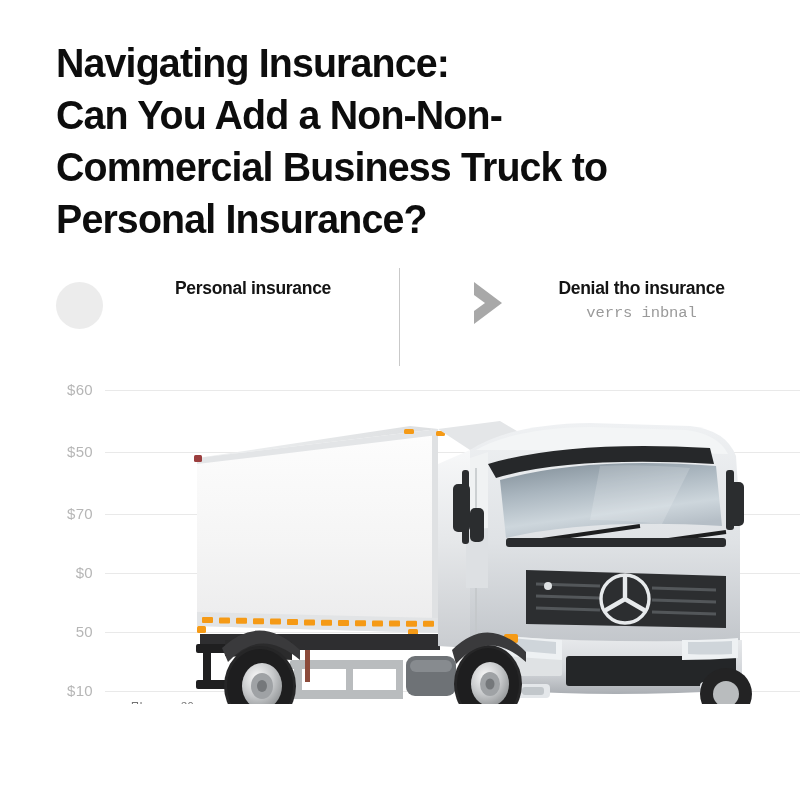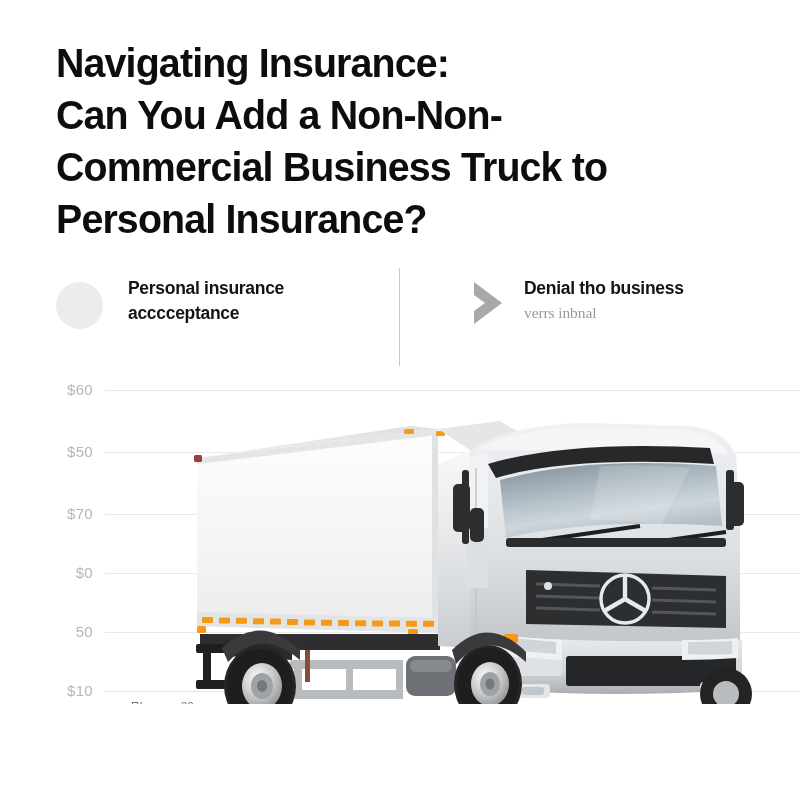--- a/index.html
+++ b/index.html
@@ -46,20 +46,21 @@
     position: absolute;
     left: 56px;
     top: 268px;
     width: 700px;
     height: 100px;
   }
   .legend-col {
     position: absolute;
     top: 0;
     height: 100px;
+    text-align: center;
   }
   #legend-left  { left: 0px;   width: 330px; }
   #legend-right { left: 360px; width: 340px; }
 
   .legend-marker-circle {
     position: absolute;
     left: 0px;
     top: 14px;
     width: 47px;
     height: 47px;
@@ -82,21 +83,21 @@
 
   .legend-title {
     font-family: "Liberation Sans", sans-serif;
     font-weight: 700;
     font-size: 17.5px;
     line-height: 24.5px;
     letter-spacing: -0.3px;
     color: #141414;
   }
   .legend-sub {
-    font-family: Liberation Serif, serif;
+    font-family: Liberation Mono, monospace;
     font-weight: 400;
     font-size: 15.5px;
     line-height: 22px;
     letter-spacing: -0.1px;
     color: #9a9a9a;
     margin-top: 1px;
   }
 
   #legend-divider {
     position: absolute;
@@ -163,32 +164,31 @@
     <div class="hl-line">Commercial Business Truck to</div>
     <div class="hl-line">Personal Insurance?</div>
   </div>
 
   <div id="legend">
 
     <div class="legend-col" id="legend-left">
       <div class="legend-marker-circle"></div>
       <div class="legend-text">
         <div class="legend-title">Personal insurance</div>
-        <div class="legend-title">acccceptance</div>
       </div>
     </div>
 
     <div class="legend-col" id="legend-right">
       <div class="legend-marker-chevron">
         <svg viewBox="0 0 34 46" xmlns="http://www.w3.org/2000/svg" aria-hidden="true">
           <path d="M3 2 L31 23 L3 44 L3 31 L14 23 L3 15 Z" fill="#a8a8a8"></path>
         </svg>
       </div>
       <div class="legend-text">
-        <div class="legend-title">Denial tho business</div>
+        <div class="legend-title">Denial tho insurance</div>
         <div class="legend-sub">verrs inbnal</div>
       </div>
     </div>
 
   </div>
   <div id="legend-divider"></div>
 
   <div id="chart">
 
     <div class="gridline" style="top:20px"></div>

